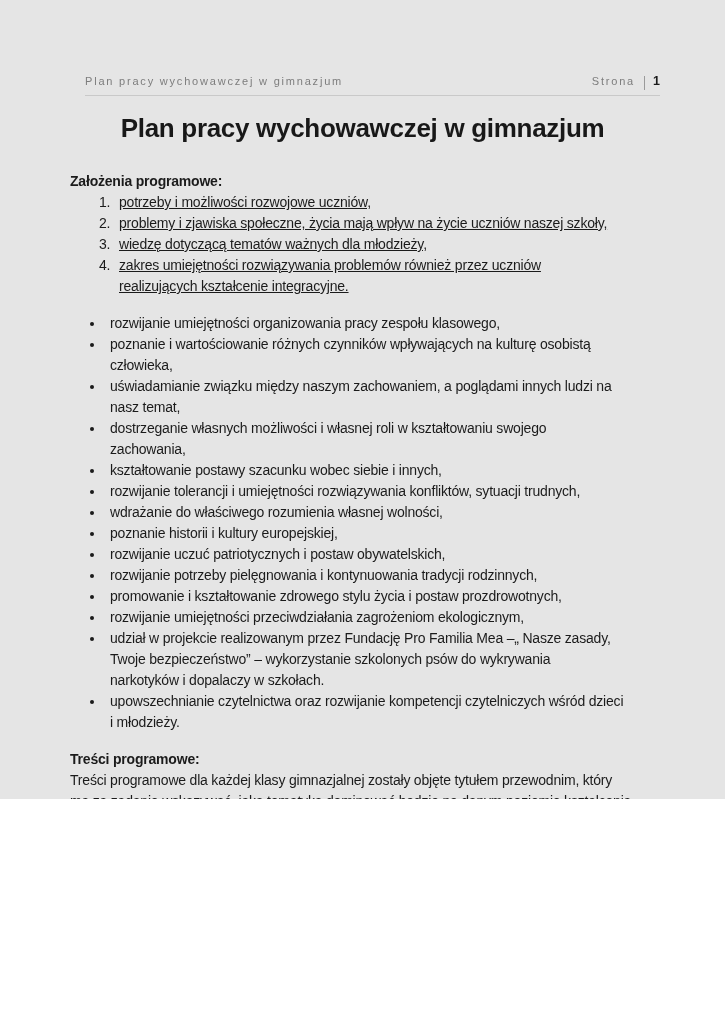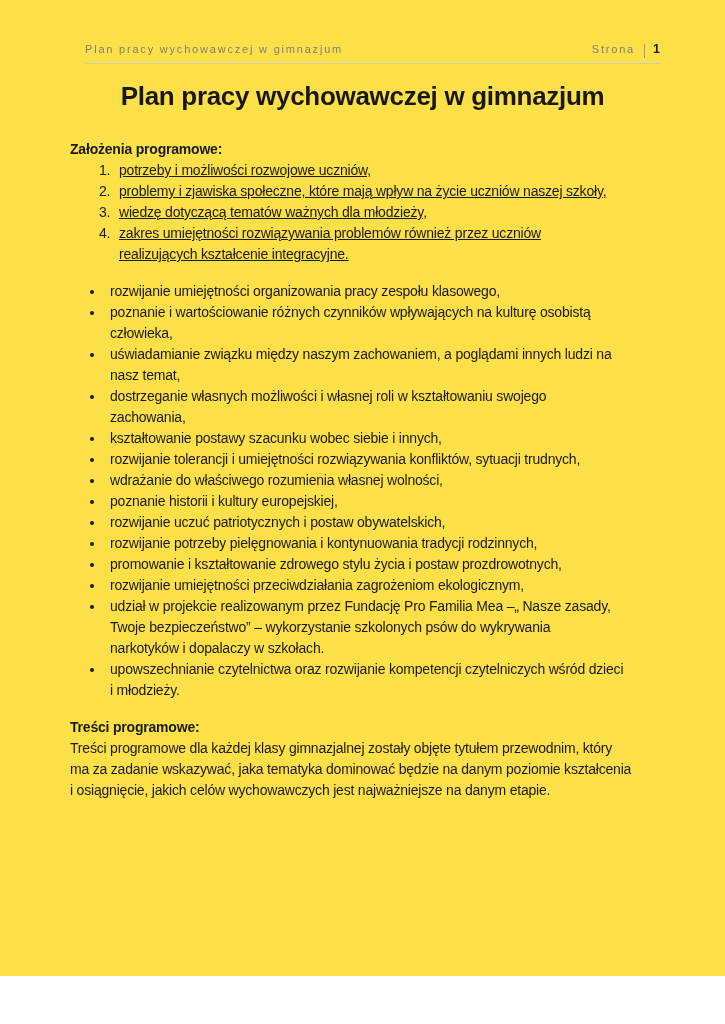--- a/index.html
+++ b/index.html
@@ -3,22 +3,22 @@
 <meta charset="utf-8">
 <style>
   html, body {
     margin: 0;
     padding: 0;
     background: #ffffff;
   }
   .page {
     position: relative;
     width: 725px;
-    height: 976px;
-    background: #fde047;
+    height: 799px;
+    background: #e5e5e5;
     font-family: "Liberation Sans", "DejaVu Sans", sans-serif;
     color: #1b1b1b;
     overflow: hidden;
     box-sizing: border-box;
   }
   
   .doc-header {
     margin: 0 65px 0 85px;
     padding-top: 42px;
     padding-bottom: 7px;
@@ -29,20 +29,21 @@
   }
   .doc-header .hdr-text {
     font-size: 11px;
     letter-spacing: 1.8px;
     color: #7d7d7d;
     white-space: nowrap;
   }
   .doc-header .hdr-right {
     display: flex;
     align-items: center;
+    margin-top: 32px;
   }
   .doc-header .hdr-divider {
     display: inline-block;
     width: 1px;
     height: 14px;
     background: #9a9a9a;
     margin: 0 8px 0 9px;
     transform: translateY(2px);
   }
   .doc-header .hdr-pagenum {
@@ -116,21 +117,21 @@
   </div>
 
   <div class="doc-title">Plan pracy wychowawczej w gimnazjum</div>
 
   <div class="content">
 
     <div class="section">
       <p class="heading">Założenia programowe:</p>
       <ol class="num-list">
         <li>potrzeby i możliwości rozwojowe uczniów,</li>
-        <li>problemy i zjawiska społeczne, które mają wpływ na życie uczniów naszej szkoły,</li>
+        <li>problemy i zjawiska społeczne, życia mają wpływ na życie uczniów naszej szkoły,</li>
         <li>wiedzę dotyczącą tematów ważnych dla młodzieży,</li>
         <li>zakres umiejętności rozwiązywania problemów również przez uczniów
 realizujących kształcenie integracyjne.</li>
       </ol>
     </div>
 
     <div class="section gap">
       <ul class="bullet-list">
         <li>rozwijanie umiejętności organizowania pracy zespołu klasowego,</li>
         <li>poznanie i wartościowanie różnych czynników wpływających na kulturę osobistą

